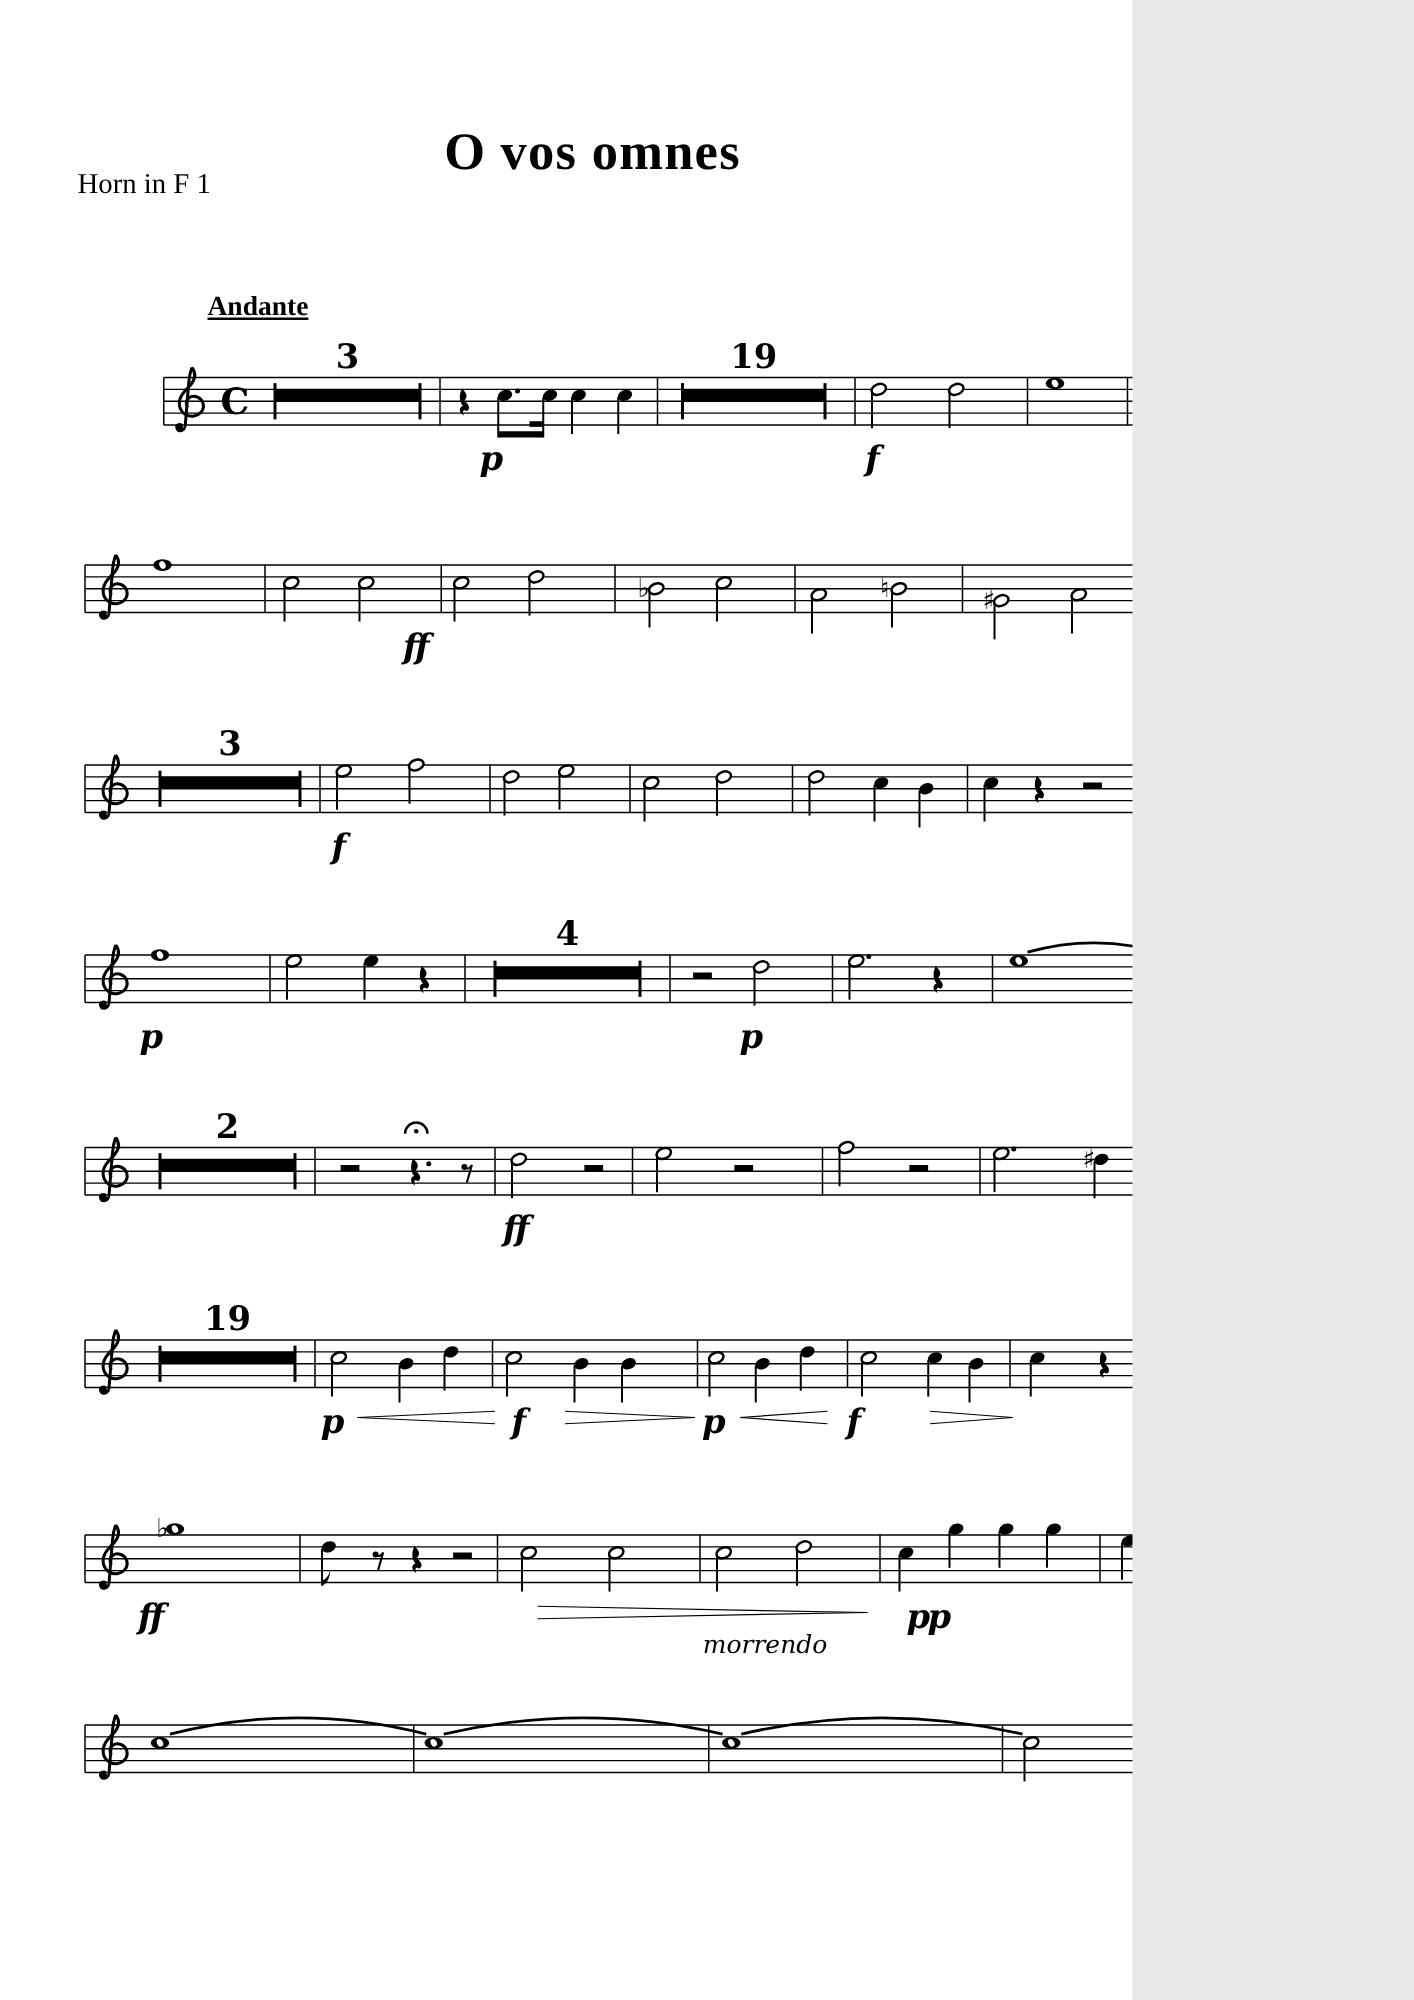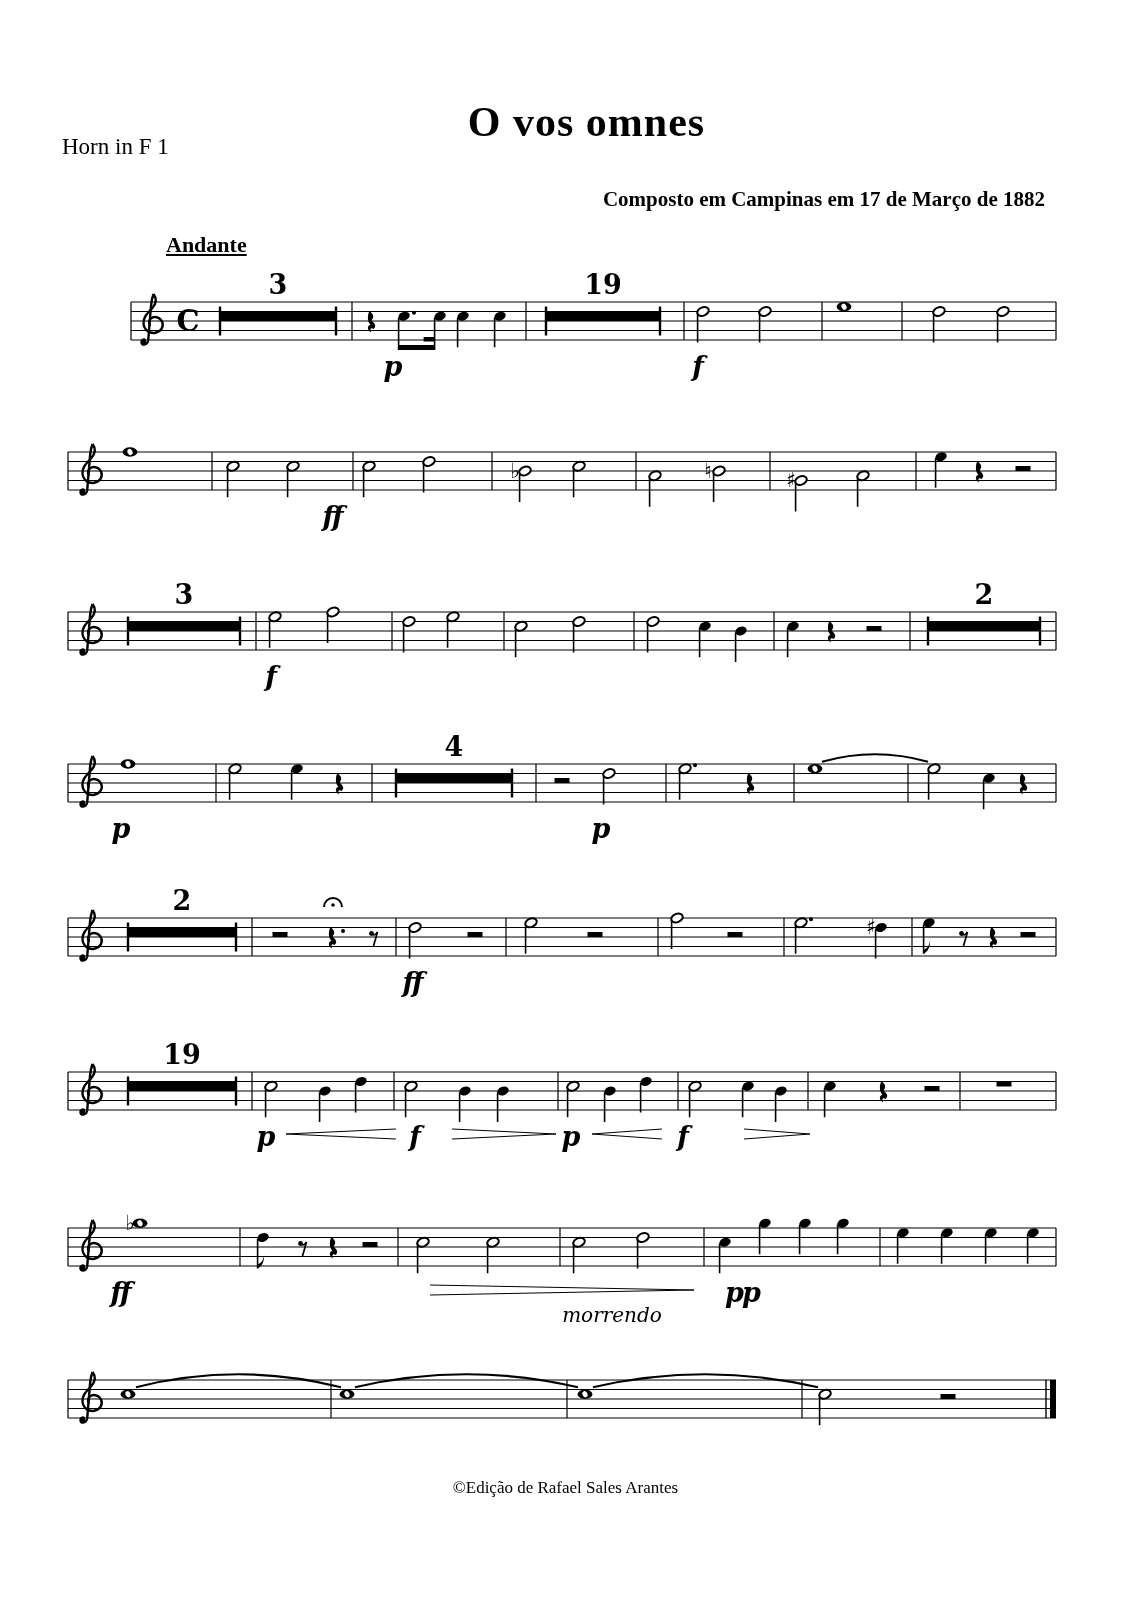--- a/index.html
+++ b/index.html
@@ -1,34 +1,33 @@
 <!DOCTYPE html>
 <html><head>
 <meta charset="utf-8">
 <style>
   html,body{margin:0;padding:0;background:#e8e8e8;}
-  #page{position:relative;width:1131px;height:1600px;background:#ffffff;overflow:hidden;
+  #page{position:relative;width:906px;height:1600px;background:#ffffff;overflow:hidden;
         font-family:"Liberation Serif", serif;color:#000;}
   .abs{position:absolute;}
   #part-name{left:62px;top:134px;font-size:23px;}
   #title{left:0;right:0;top:98px;text-align:center;font-size:42px;font-weight:bold;letter-spacing:1px;margin-left:42px;}
   #opus{left:0;right:0;top:156px;text-align:center;font-size:27px;}
   #credits{right:86px;top:186px;text-align:right;font-weight:bold;font-size:21px;line-height:26px;}
   #tempo{left:166px;top:232px;font-weight:bold;font-size:22px;text-decoration:underline;}
   #footer{left:0;right:0;top:1478px;text-align:center;font-size:17px;}
   #score{position:absolute;left:0;top:0;}
 </style>
 </head>
 <body>
 
 <div id="page">
   <div class="abs" id="part-name">Horn in F 1</div>
   <div class="abs" id="title">O vos omnes</div>
   <div class="abs" id="credits">
-    <div>Composto em Campinas em 17 de Março de 1882</div>
   </div>
   <div class="abs" id="tempo">Andante</div>
   <svg id="score" width="1131" height="1600" viewBox="0 0 1131 1600">
       <g>
         <line x1="131" y1="302" x2="1056" y2="302" stroke="#000000" stroke-width="1.1"></line>
         <line x1="131" y1="311.5" x2="1056" y2="311.5" stroke="#000000" stroke-width="1.1"></line>
         <line x1="131" y1="321" x2="1056" y2="321" stroke="#000000" stroke-width="1.1"></line>
         <line x1="131" y1="330.5" x2="1056" y2="330.5" stroke="#000000" stroke-width="1.1"></line>
         <line x1="131" y1="340" x2="1056" y2="340" stroke="#000000" stroke-width="1.1"></line>
         <line x1="131" y1="302" x2="131" y2="340" stroke="#000000" stroke-width="1.2"></line>
@@ -458,14 +457,13 @@
         <line x1="802" y1="1380" x2="802" y2="1418" stroke="#000000" stroke-width="1.2"></line>
         <ellipse cx="825" cy="1394.25" rx="6" ry="4.1" fill="#fff" stroke="#000000" stroke-width="2" transform="rotate(-21 825 1394.25)"></ellipse>
         <line x1="819.6" y1="1395.75" x2="819.6" y2="1425.25" stroke="#000000" stroke-width="1.6"></line>
         <rect x="940.5" y="1394" width="15" height="5" fill="#000000"></rect>
         <path d="M 136,1387.25 Q 238.5,1361.25 341,1387.25" stroke="#000000" stroke-width="2.2" fill="none"></path>
         <path d="M 355,1387.25 Q 466.5,1361.25 578,1387.25" stroke="#000000" stroke-width="2.2" fill="none"></path>
         <path d="M 593,1387.25 Q 705.5,1361.25 818,1387.25" stroke="#000000" stroke-width="2.2" fill="none"></path>
         <text x="612" y="1322" font-size="20px" font-family="DejaVu Serif, serif" font-style="italic" text-anchor="middle" fill="#000000">morrendo</text>
       </g>
     </svg>
-  <div class="abs" id="footer">©Edição de Rafael Sales Arantes</div>
 </div>
 
 </body></html>

